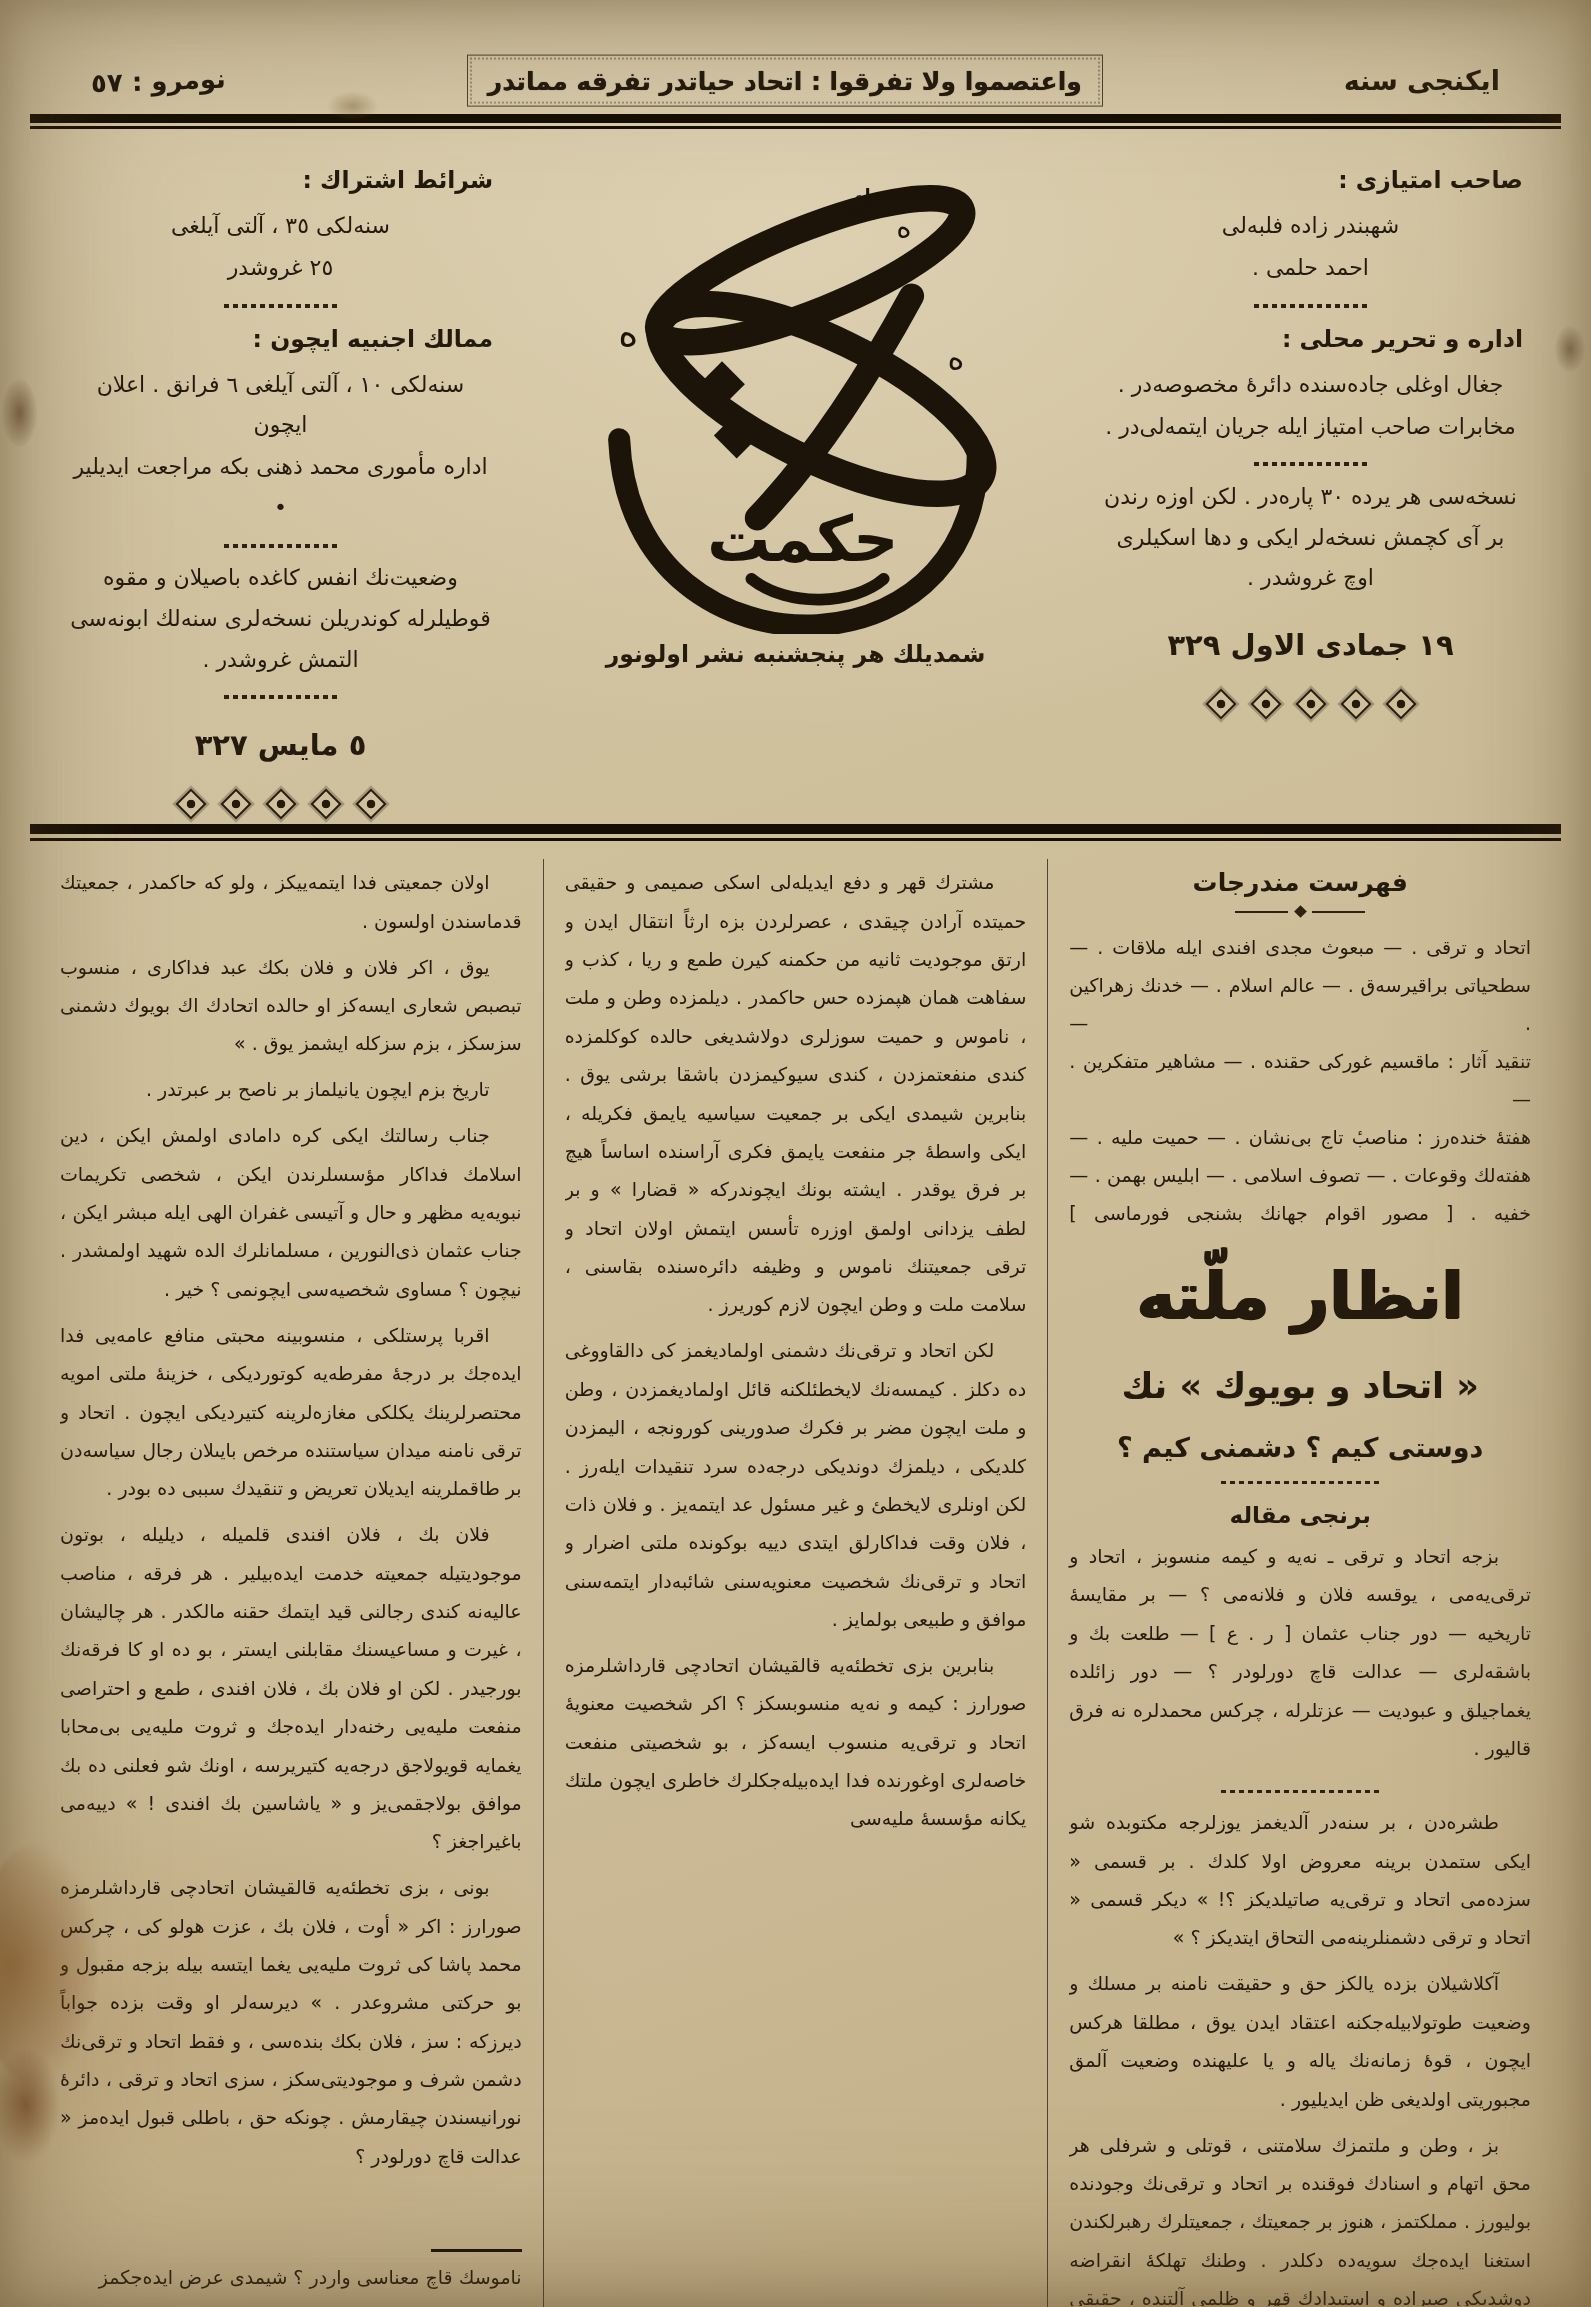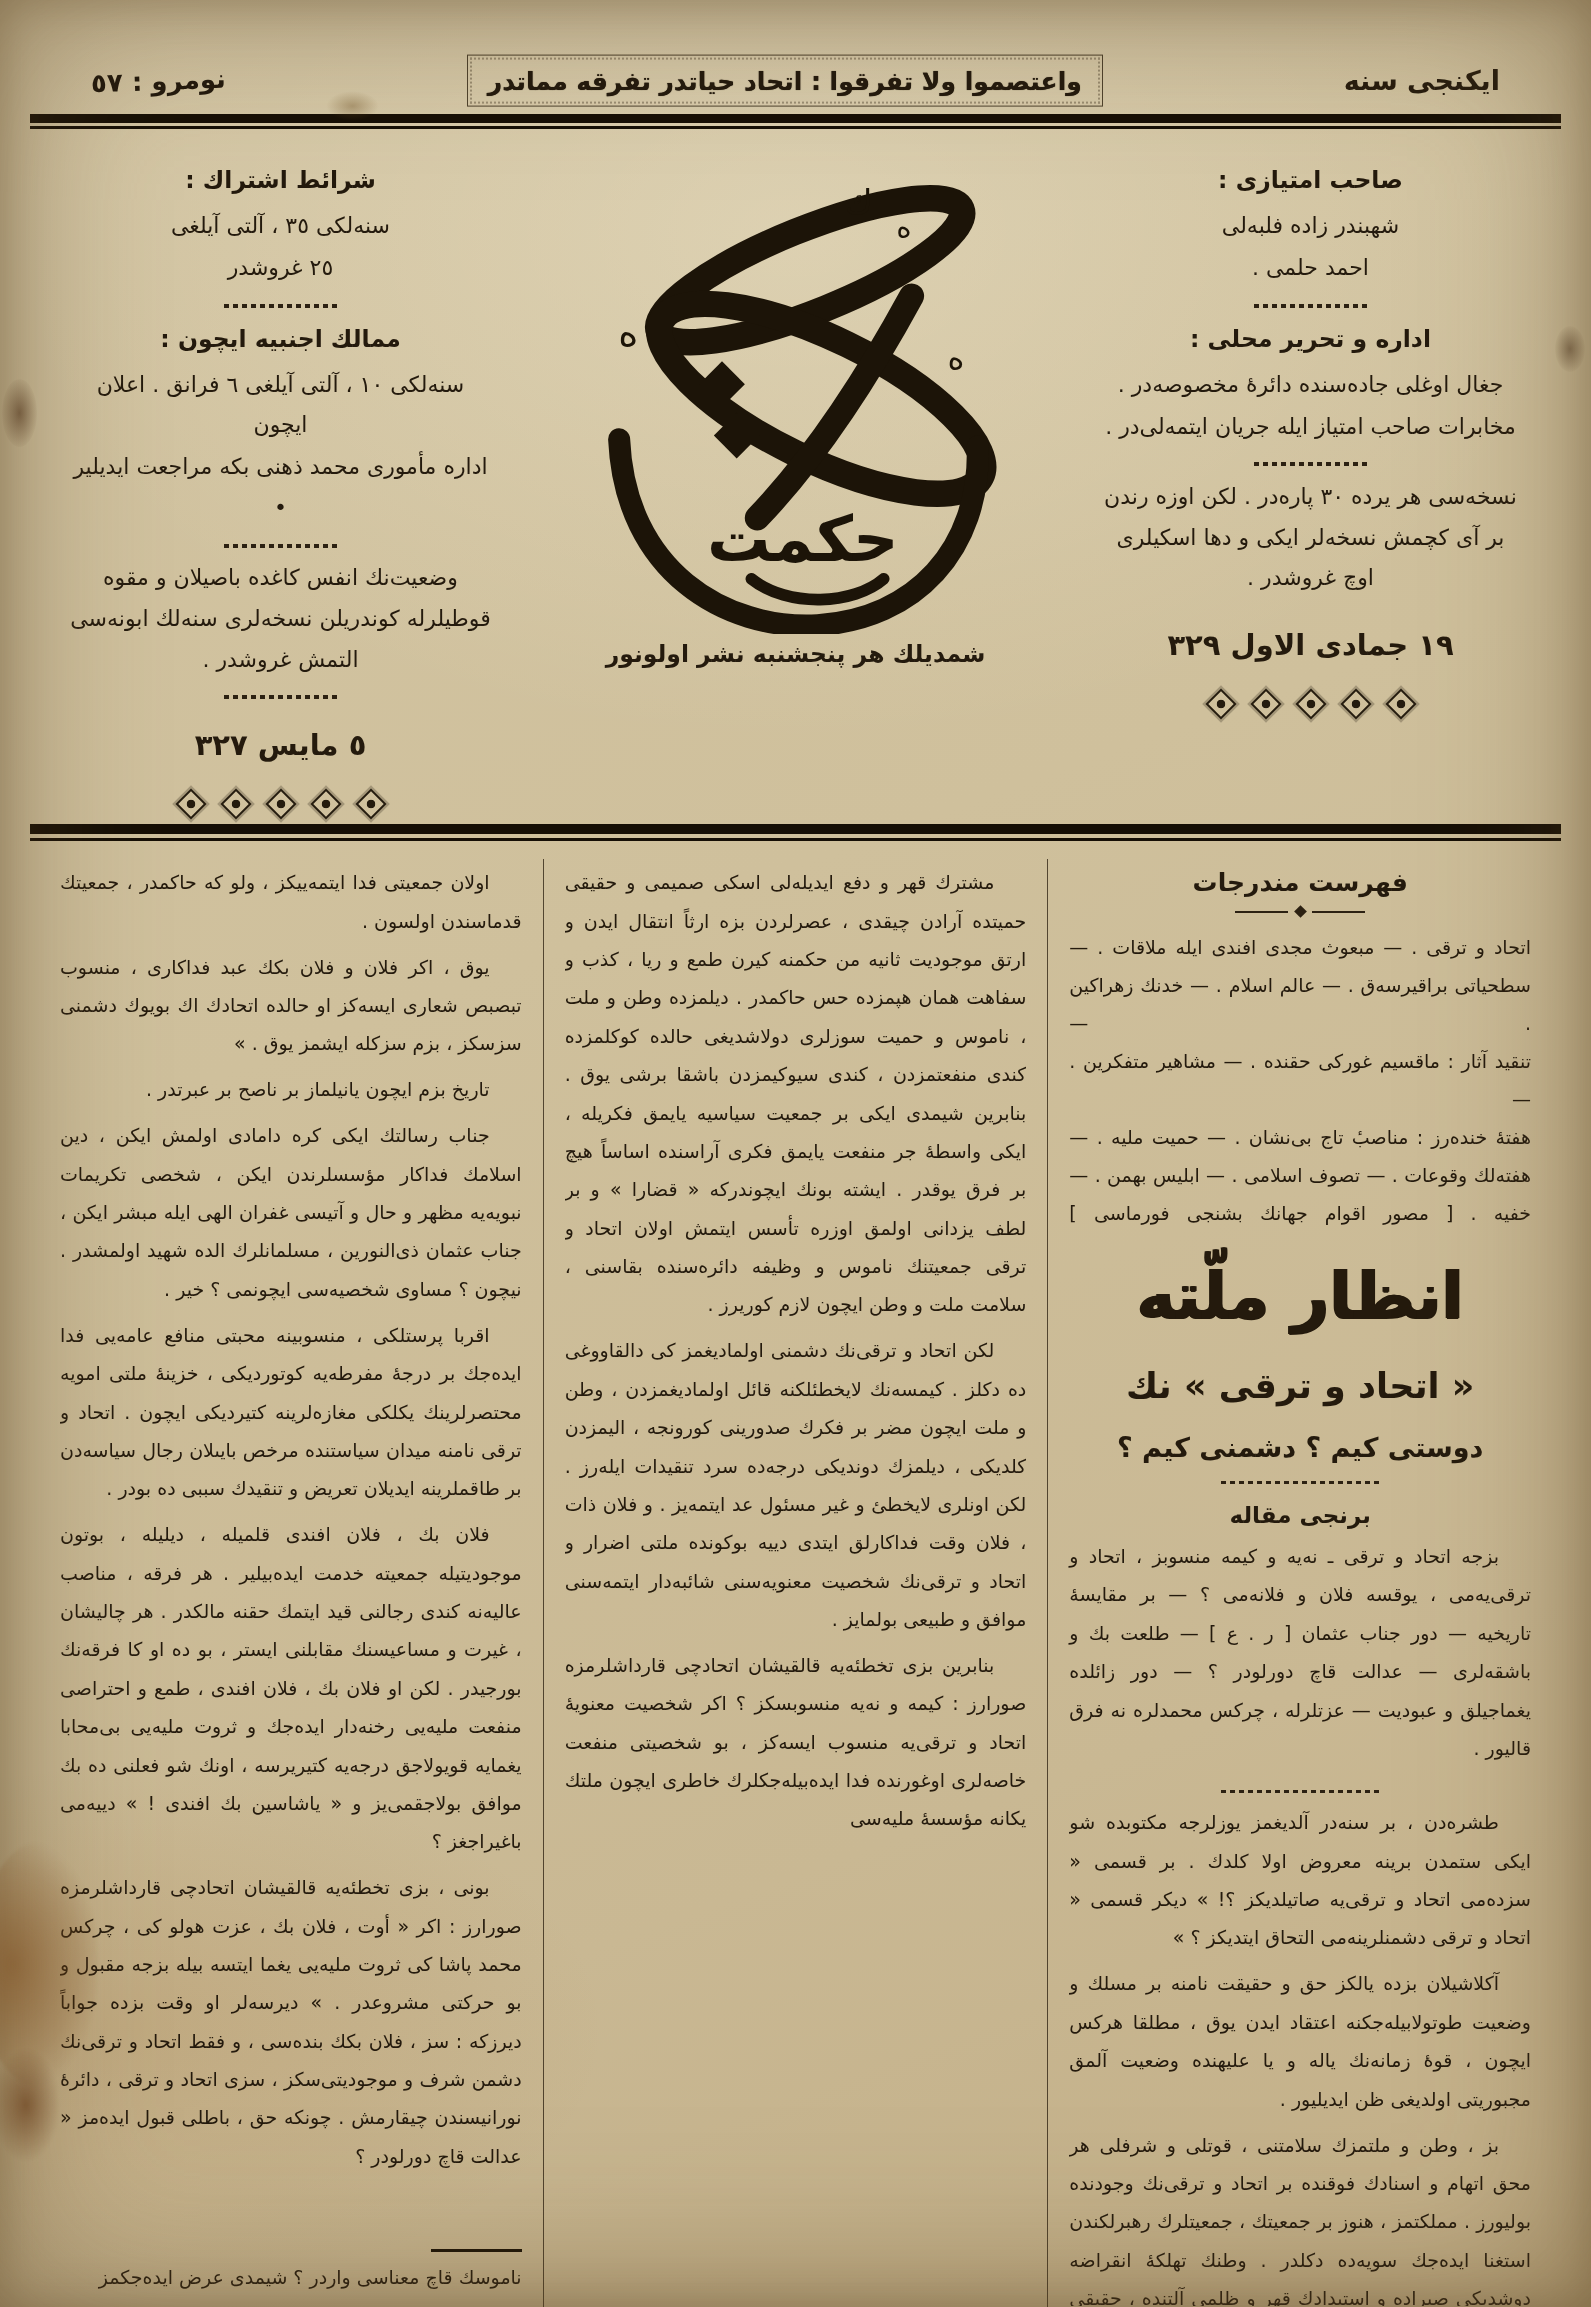--- a/index.html
+++ b/index.html
@@ -31,21 +31,21 @@
     text-shadow:0 0 0.8px #241a0d; transform:translateY(10.6px);}
   .rule{background:#150e05;}
   .rule.h10{height:8.3px;margin:10.6px 30px 0 30px;}
   .rule.h3{height:2.3px;margin:3.8px 30px 0 30px;}
   .rule.h14{height:10px;margin:4.6px 30px 0 30px;}
   .rule.h4{height:3px;margin:3.8px 30px 0 30px;}
 
   
   .masthead{display:flex;justify-content:space-between;padding:20px 68px 4.6px 68px;}
   .mh-col{width:425px;text-align:center;font-size:22px;line-height:1.85;}
-  .mh-col .lbl{font-size:23.5px;font-weight:bold;margin:10.6px 0 3px 0;}
+  .mh-col .lbl{font-size:23.5px;font-weight:bold;margin:10.6px 0 3px 0;text-align:right;}
   .mh-col p{margin:1.5px 0;}
   .mh-date{font-size:29px;font-weight:bold;margin-top:20px;}
   .wavy{height:3.8px;width:159px;margin:15px auto 10.6px auto;
     background:repeating-linear-gradient(90deg,#2c2112 0 5.3px,transparent 5.3px 9px);}
   .wavy.small{width:114px;}
   .rosettes{display:flex;justify-content:center;gap:23px;margin-top:20px;}
   .rosette{width:18px;height:18px;border:2.3px solid #241b0e;transform:rotate(45deg);
     background:radial-gradient(circle,#241b0e 32%,transparent 36%);
     box-shadow:0 0 0 2.3px rgba(36,27,14,.25);}
   .logo-col{width:576px;text-align:center;}
@@ -172,21 +172,21 @@
     </div>
     <div>
         <p class="contents-line">اتحاد و ترقى . — مبعوث مجدى افندى ايله ملاقات . —</p>
         <p class="contents-line">سطحياتى براقيرسه‌ق . — عالم اسلام . — خدنك زهراكين . —</p>
         <p class="contents-line">تنقيد آثار : ماقسيم غوركى حقنده . — مشاهير متفكرين . —</p>
         <p class="contents-line">هفتهٔ خنده‌رز : مناصبٔ تاج بى‌نشان . — حميت مليه . —</p>
         <p class="contents-line">هفته‌لك وقوعات . — تصوف اسلامى . — ابليس بهمن . —</p>
         <p class="contents-line">خفيه . [ مصور اقوام جهانك بشنجى فورماسى ]</p>
       </div>
     <div class="headline">انظار ملّته</div>
-    <div class="subtitle">« اتحاد و ترقى » نك</div>
+    <div class="subtitle">« اتحاد و بويوك » نك</div>
     <div class="question">دوستى كيم ؟ دشمنى كيم ؟</div>
     <div class="wavy"></div>
     <div class="kicker">برنجى مقاله</div>
     <p class="para">بزجه اتحاد و ترقى ـ نه‌يه و كيمه منسوبز ، اتحاد و ترقى‌يه‌مى ، يوقسه فلان و فلانه‌مى ؟ — بر مقايسهٔ تاريخيه — دور جناب عثمان [ ر . ع ] — طلعت بك و باشقه‌لرى — عدالت قاچ دورلودر ؟ — دور زائلده يغماجيلق و عبوديت — عزتلرله ، چركس محمدلره نه فرق قاليور .</p>
     <div class="wavy"></div>
     <div class="paras">
         <p class="para">طشره‌دن ، بر سنه‌در آلديغمز يوزلرجه مكتوبده شو ايكى ستمدن برينه معروض اولا كلدك . بر قسمى « سزده‌مى اتحاد و ترقى‌يه صاتيلديكز ؟! » ديكر قسمى « اتحاد و ترقى دشمنلرينه‌مى التحاق ايتديكز ؟ »</p>
         <p class="para">آكلاشيلان بزده يالكز حق و حقيقت نامنه بر مسلك و وضعيت طوتولابيله‌جكنه اعتقاد ايدن يوق ، مطلقا هركس ايچون ، قوهٔ زمانه‌نك ياله و يا عليهنده وضعيت آلمق مجبوريتى اولديغى ظن ايديليور .</p>
         <p class="para">بز ، وطن و ملتمزك سلامتنى ، قوتلى و شرفلى هر محق اتهام و اسنادك فوقنده بر اتحاد و ترقى‌نك وجودنده بوليورز . مملكتمز ، هنوز بر جمعيتك ، جمعيتلرك رهبرلكندن استغنا ايده‌جك سويه‌ده دكلدر . وطنك تهلكهٔ انقراضه دوشديكى صيراده و استبدادك قهر و ظلمى آلتنده ، حقيقى حميتك ، حقيقى حس فداكارينك غليان ايتديكى آناتده تشكل ايده‌بيلن اتحاد و ترقى جمعيتنك يرينى طوتابيله‌جك ديكر بر جمعيتك بوكون و يارين تأسيسى ممكن اولماديغنه وجداناً قائلز . دشمن</p>
       </div>

